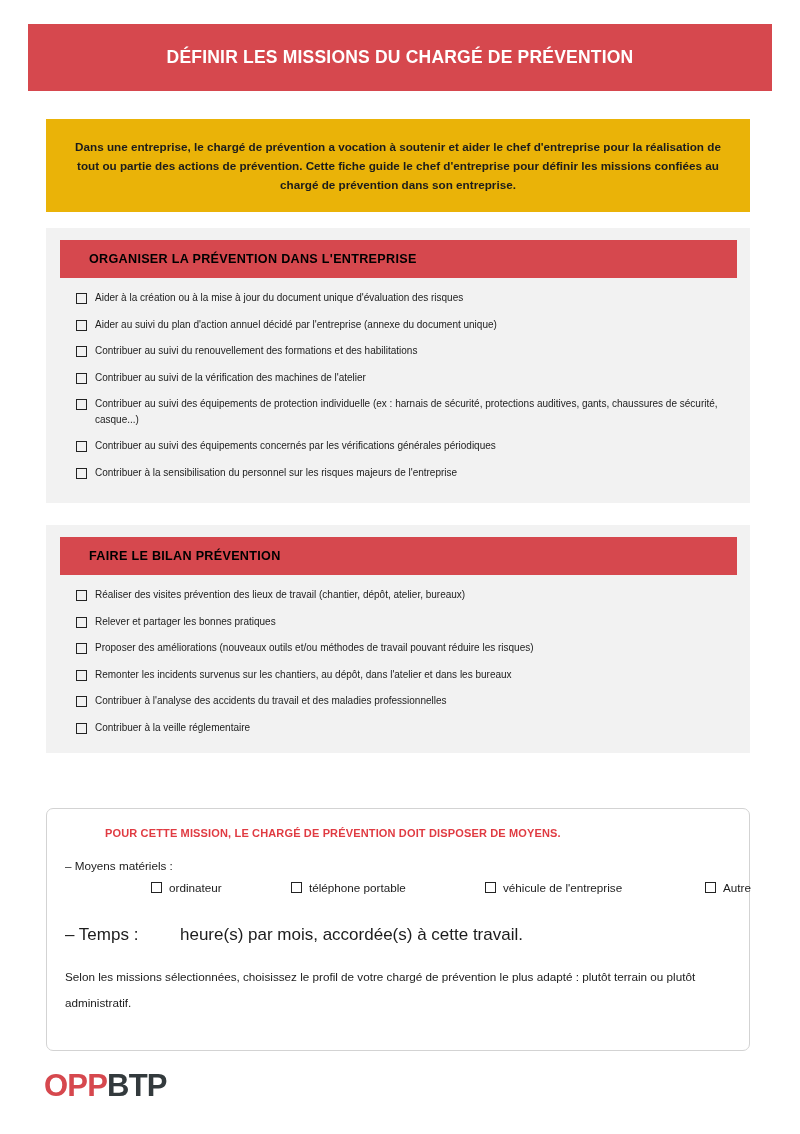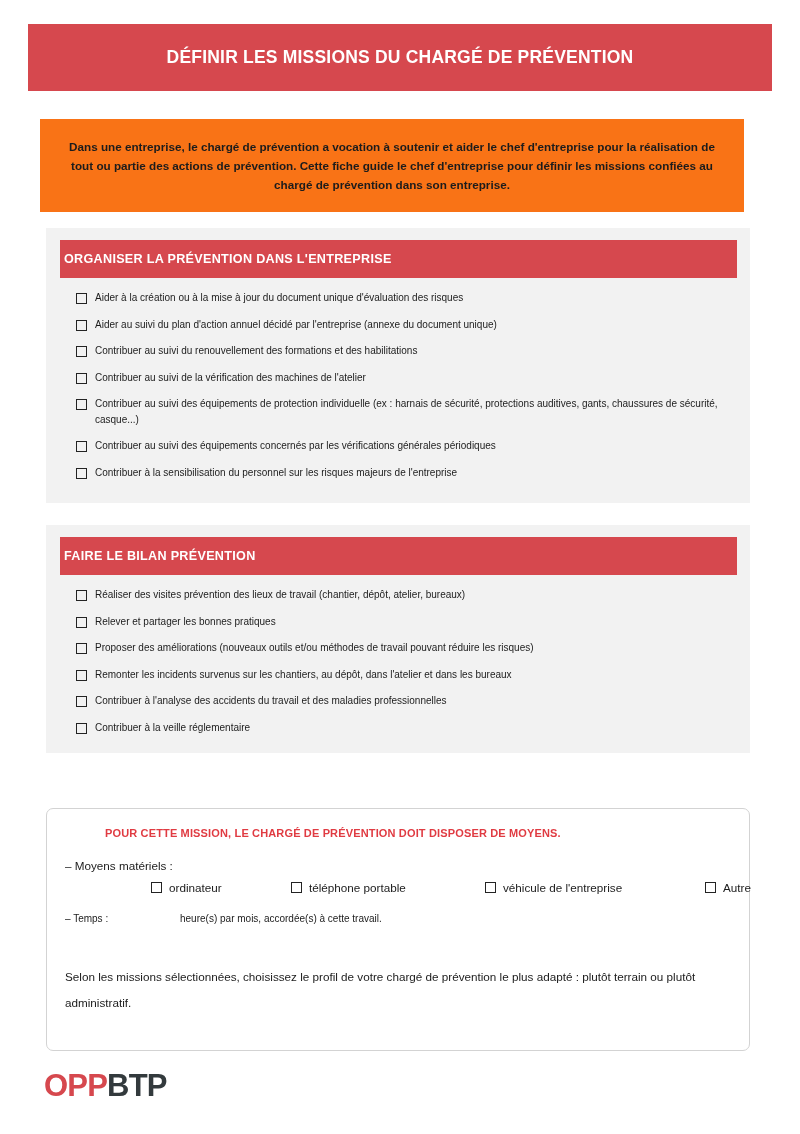--- a/index.html
+++ b/index.html
@@ -40,25 +40,25 @@
     color: #ffffff;
     font-size: 17.5px;
     font-weight: bold;
     letter-spacing: 0.2px;
     text-align: center;
   }
 
   
   .intro-panel {
     position: absolute;
-    left: 40px;
+    left: 46px;
     top: 119px;
     width: 704px;
     height: 93px;
-    background: #f97316;
+    background: #eab308;
     display: flex;
     align-items: center;
     justify-content: center;
   }
   .intro-text {
     text-align: center;
     font-size: 11.7px;
     font-weight: bold;
     line-height: 19px;
     color: #1c1c1c;
@@ -79,25 +79,25 @@
     position: absolute;
     left: 14px;
     top: 12px;
     width: 677px;
     height: 38px;
     background: #d6484e;
     display: flex;
     align-items: center;
   }
   .section-header .section-title {
-    color: #ffffff;
+    color: #000000;
     font-size: 12.6px;
     font-weight: bold;
     letter-spacing: 0.3px;
-    padding-left: 4px;
+    padding-left: 29px;
   }
 
   .checklist {
     position: absolute;
     left: 30px;
     top: 62px;
     right: 20px;
   }
   .check-item {
     display: flex;
@@ -174,22 +174,22 @@
     margin-right: 7px;
   }
   #means-option-0 { left: 86px; }
   #means-option-1 { left: 226px; }
   #means-option-2 { left: 420px; }
   #means-option-3 { left: 640px; }
 
   .time-row {
     position: absolute;
     left: 18px;
-    top: 104px;
-    font-size: 10px;
+    top: 116px;
+    font-size: 17px;
     color: #1c1c1c;
     display: flex;
     align-items: baseline;
   }
   .time-row .time-label { width: 115px; }
   .time-row .time-value { }
 
   .closing-note {
     position: absolute;
     left: 18px;

